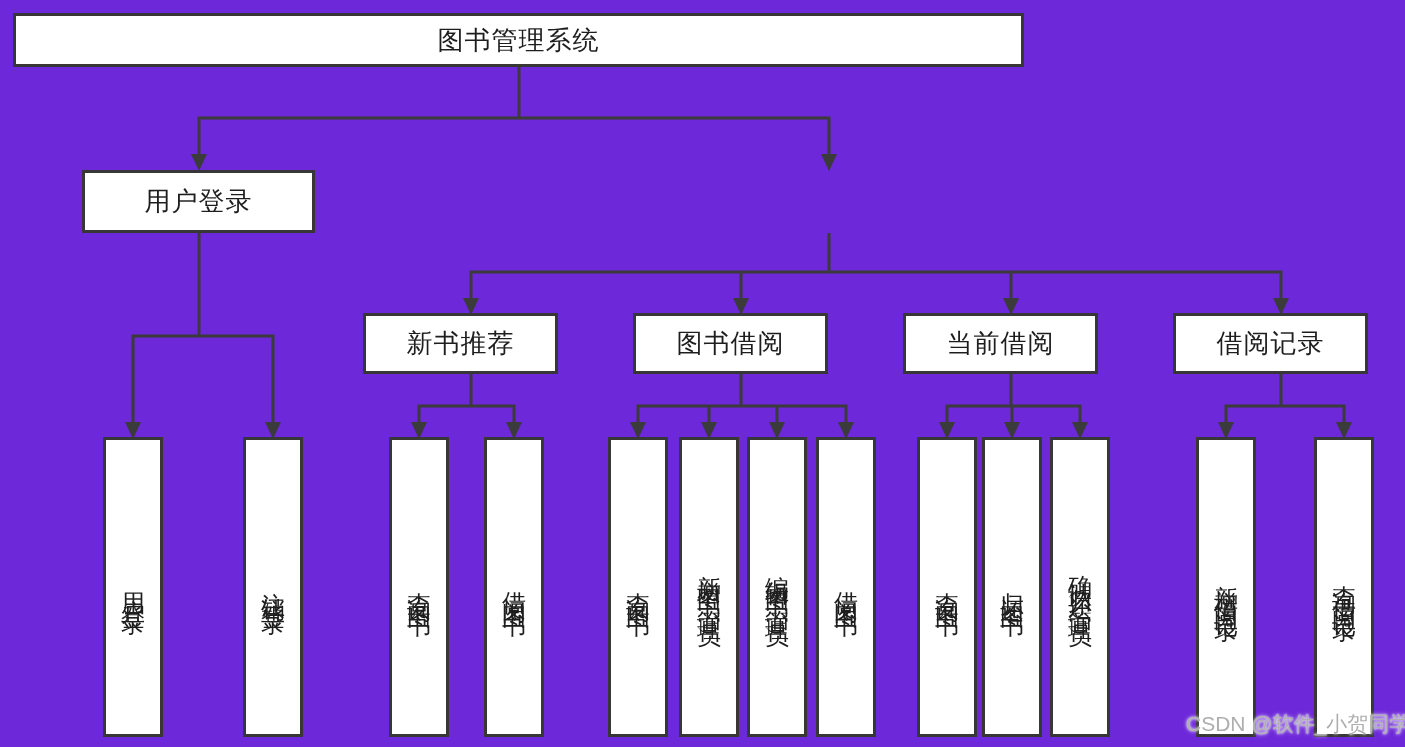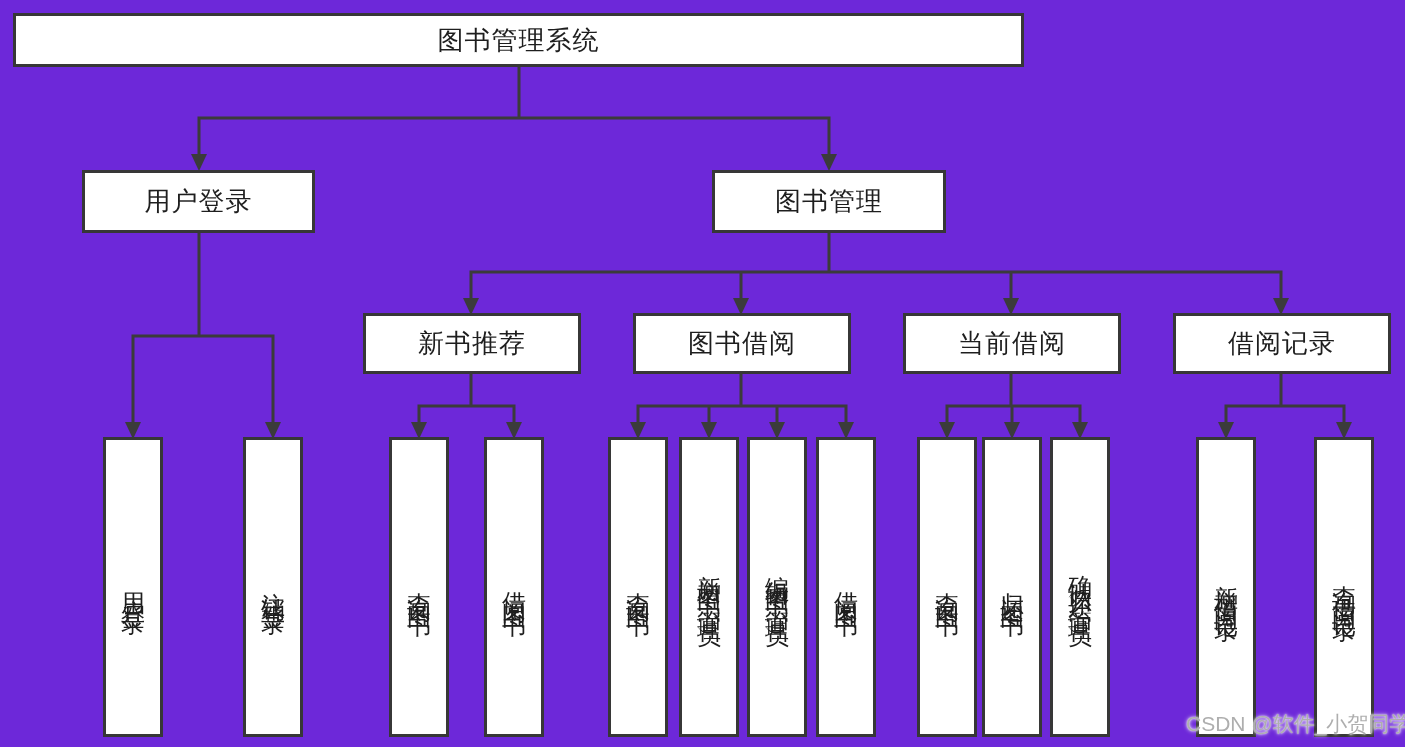--- a/index.html
+++ b/index.html
@@ -8,21 +8,21 @@
     font-family:"Liberation Sans","DejaVu Sans",sans-serif;
   }
   .connectors{position:absolute;left:0;top:0;pointer-events:none;}
   .box{
     position:absolute;box-sizing:border-box;background:#ffffff;
     border:3px solid #373737;display:flex;align-items:center;justify-content:center;
     color:#1e1e1e;font-size:26px;letter-spacing:1px;white-space:nowrap;
   }
   .root{left:13px;top:13px;width:1011px;height:54px;}
   .lvl2{top:170px;height:63px;}
-  .lvl3{top:313px;width:218px;height:61px;}
+  .lvl3{top:313px;width:195px;height:61px;}
   .leaf{top:437px;width:60px;height:300px;}
   .vtext{
     writing-mode:vertical-rl;text-orientation:mixed;
     font-size:24px;letter-spacing:7px;line-height:1;white-space:nowrap;
   }
   .watermark{
     position:absolute;left:1186px;top:710px;z-index:5;
     color:#aeaeae;font-size:21px;white-space:nowrap;
     text-shadow:0 0 2px #ffffff,0 0 4px #ffffff;
   }
@@ -71,23 +71,20 @@
       <polygon points="1336,422 1352,422 1344,439"></polygon>
     </g>
   </svg>
 
   <div class="box root">
     <span>图书管理系统</span>
   </div>
 
   <div class="box lvl2" style="left:82px;width:233px;">
     <span>用户登录</span>
-  </div>
-  <div class="box lvl2" style="left:712px;width:234px;">
-    <span>图书管理</span>
   </div>
 
   <div class="box lvl3" style="left:363px;">
     <span>新书推荐</span>
   </div>
   <div class="box lvl3" style="left:633px;">
     <span>图书借阅</span>
   </div>
   <div class="box lvl3" style="left:1173px;">
     <span>借阅记录</span>

